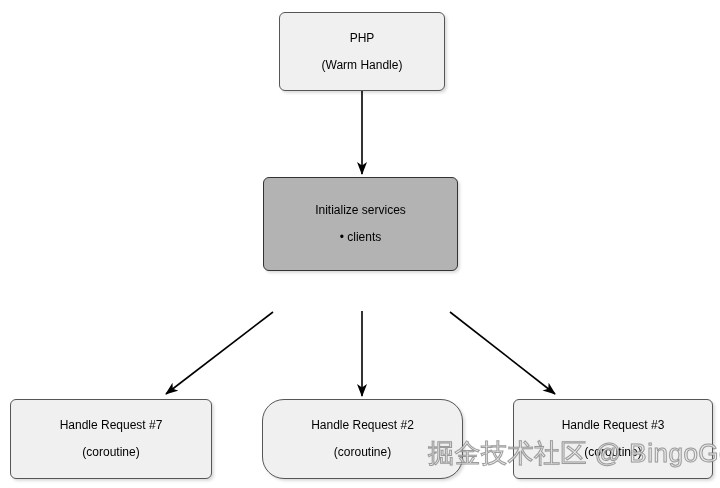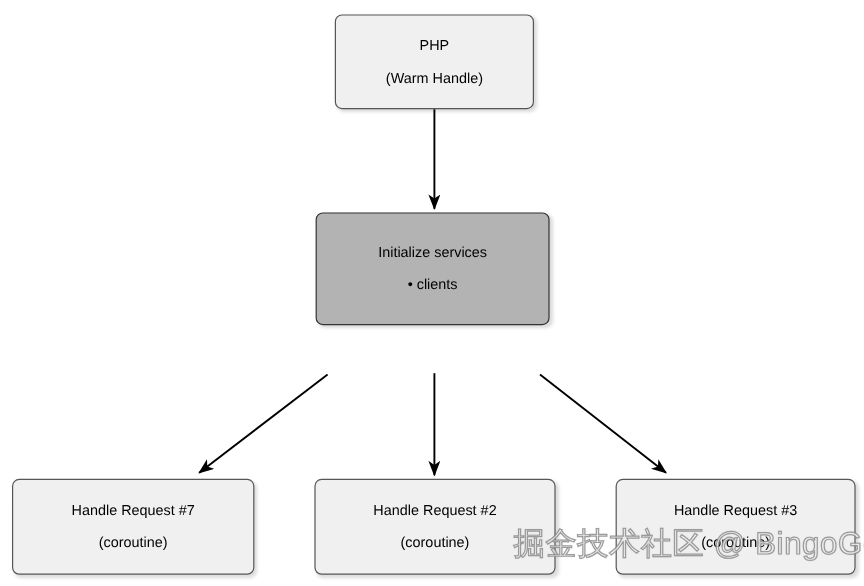--- a/index.html
+++ b/index.html
@@ -36,21 +36,21 @@
     background:var(--node-light-fill);
     box-shadow:2px 2px 3px rgba(0,0,0,0.14);
   }
   .node--dark{
     background:var(--node-dark-fill);
     border-color:var(--node-dark-border);
   }
   .node-php   {left:279px; top:12px;  width:166px; height:79px;}
   .node-init  {left:263px; top:177px; width:195px; height:94px;}
   .node-req1  {left:10px;  top:399px; width:202px; height:80px;}
-  .node-req2  {left:262px; top:399px; width:201px; height:80px;}
+  .node-req2  {left:262px; top:399px; width:201px; height:80px;border-radius:22px;}
   .node-req3  {left:513px; top:399px; width:200px; height:80px;}
   .edge-line{stroke:var(--arrow);stroke-width:1.6;}
   .arrow-head{fill:var(--arrow);}
   .watermark{
     position:absolute;
     left:428px;
     top:437px;
     z-index:3;
     font-size:26px;
     line-height:32px;

